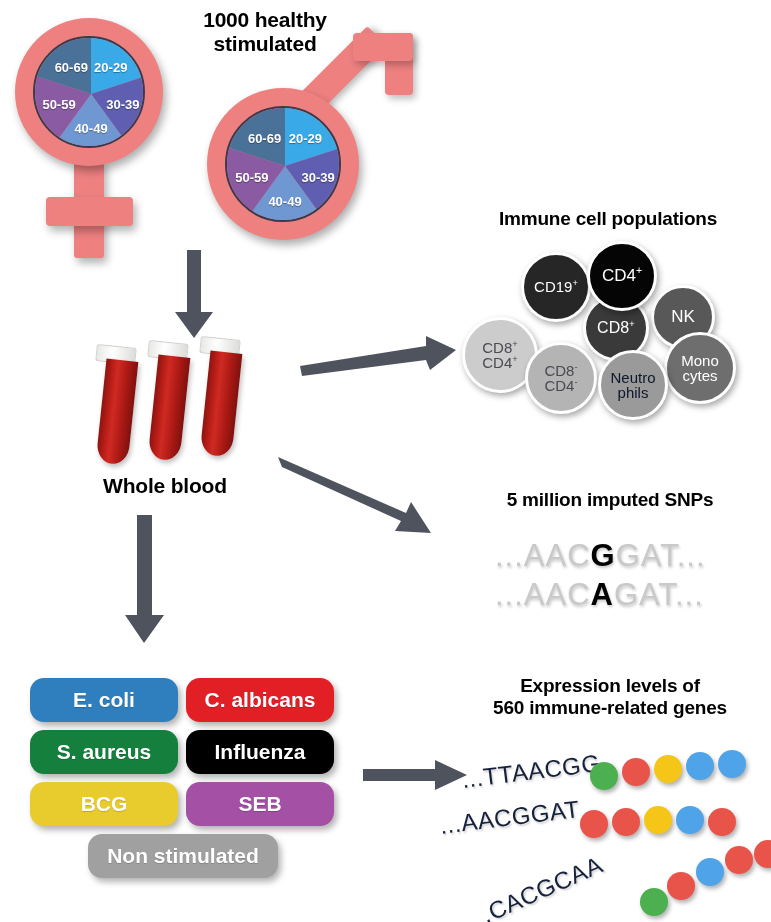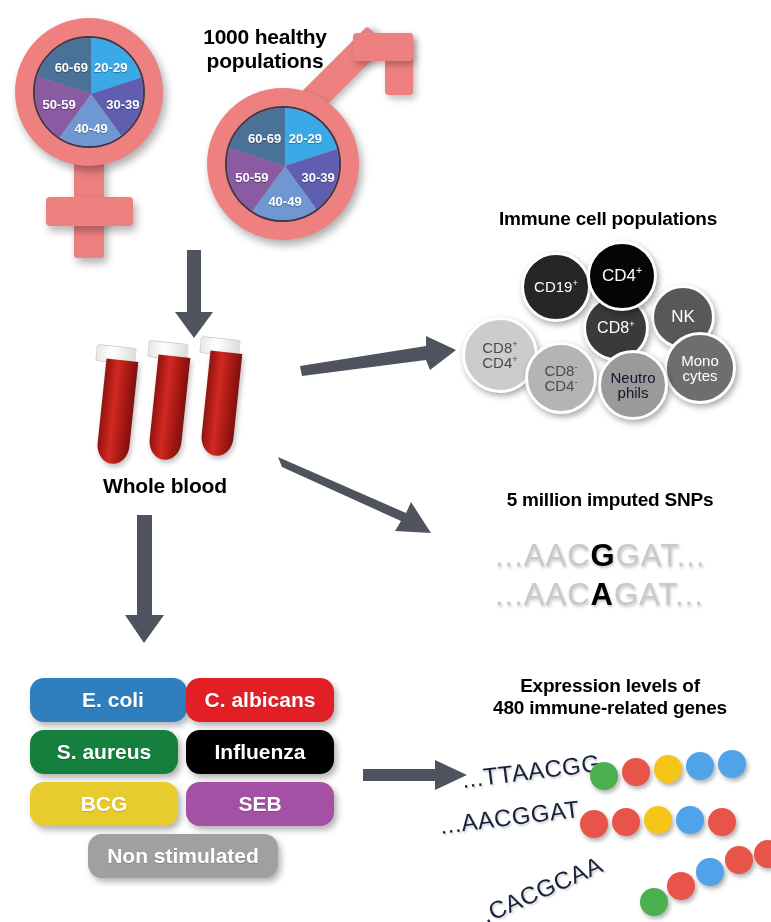--- a/index.html
+++ b/index.html
@@ -25,21 +25,20 @@
   .heading {
     font-weight: bold;
     color: #000000;
     text-align: center;
     line-height: 1.15;
     letter-spacing: -0.2px;
   }
   #cohort-title {
     left: 170px; top: 8px; width: 190px;
     font-size: 21px;
-    margin-top: 17px;
   }
   #immune-title {
     left: 448px; top: 208px; width: 320px;
     font-size: 19px;
   }
   #snp-title {
     left: 455px; top: 489px; width: 310px;
     font-size: 19px;
   }
   #expr-title {
@@ -177,21 +176,21 @@
     box-shadow: 2px 3px 4px rgba(0,0,0,0.3);
   }
 </style>
 </head>
 <body>
 
 <div id="canvas">
 
   <div class="abs heading" id="cohort-title">
     <div>1000 healthy</div>
-    <div>populations</div>
+    <div>stimulated</div>
   </div>
 
   <div class="gender-sym" style="left:8px; top:12px; width:190px; height:250px;">
 
     <div class="f-stem" style="left:66px; top:148px; width:30px; height:98px; border-radius:3px;"></div>
 
     <div class="f-stem" style="left:38px; top:185px; width:87px; height:29px; border-radius:4px;"></div>
 
     <div class="sym-ring" style="left:7px; top:6px; width:148px; height:148px;"></div>
 
@@ -325,32 +324,32 @@
   <div class="abs heading" id="snp-title">5 million imputed SNPs</div>
 
   <div class="snp-row" style="left:495px; top:538px;">
     <span class="dim">...AAC</span><span class="hl">G</span><span class="dim">GAT...</span>
   </div>
   <div class="snp-row" style="left:495px; top:577px;">
     <span class="dim">...AAC</span><span class="hl">A</span><span class="dim">GAT...</span>
   </div>
 
   <div class="abs" style="left:30px; top:678px; width:320px; height:220px;">
-    <div class="stim-box" style="left:0px; top:0px; width:148px; height:44px; background:#2f7fbe;padding-left:9px;">E. coli</div>
+    <div class="stim-box" style="left:0px; top:0px; width:148px; height:44px; background:#2f7fbe;">E. coli</div>
     <div class="stim-box" style="left:156px; top:0px; width:148px; height:44px; background:#e31f26;">C. albicans</div>
     <div class="stim-box" style="left:0px; top:52px; width:148px; height:44px; background:#15803d;">S. aureus</div>
     <div class="stim-box" style="left:156px; top:52px; width:148px; height:44px; background:#000000;">Influenza</div>
     <div class="stim-box" style="left:0px; top:104px; width:148px; height:44px; background:#e8cc2d;">BCG</div>
     <div class="stim-box" style="left:156px; top:104px; width:148px; height:44px; background:#a350a5;">SEB</div>
     <div class="stim-box" style="left:58px; top:156px; width:190px; height:44px; background:#a0a0a0;">Non stimulated</div>
   </div>
 
   <div class="abs heading" id="expr-title">
     <div>Expression levels of</div>
-    <div>480 immune-related genes</div>
+    <div>560 immune-related genes</div>
   </div>
 
   <div class="abs" id="strands" style="left:450px; top:745px; width:321px; height:175px;">
 
     <div class="strand" style="left:12px; top:5px; width:300px; height:46px;">
       <div class="strand-text" style="left:0px; top:16px; transform:rotate(-7deg); transform-origin:0 50%;">...TTAACGG</div>
       <div class="bead" style="left:128px; top:12px; width:28px; height:28px; background:#4caf50;"></div>
       <div class="bead" style="left:160px; top:8px;  width:28px; height:28px; background:#e8544a;"></div>
       <div class="bead" style="left:192px; top:5px;  width:28px; height:28px; background:#f5c518;"></div>
       <div class="bead" style="left:224px; top:2px;  width:28px; height:28px; background:#4fa3e8;"></div>

